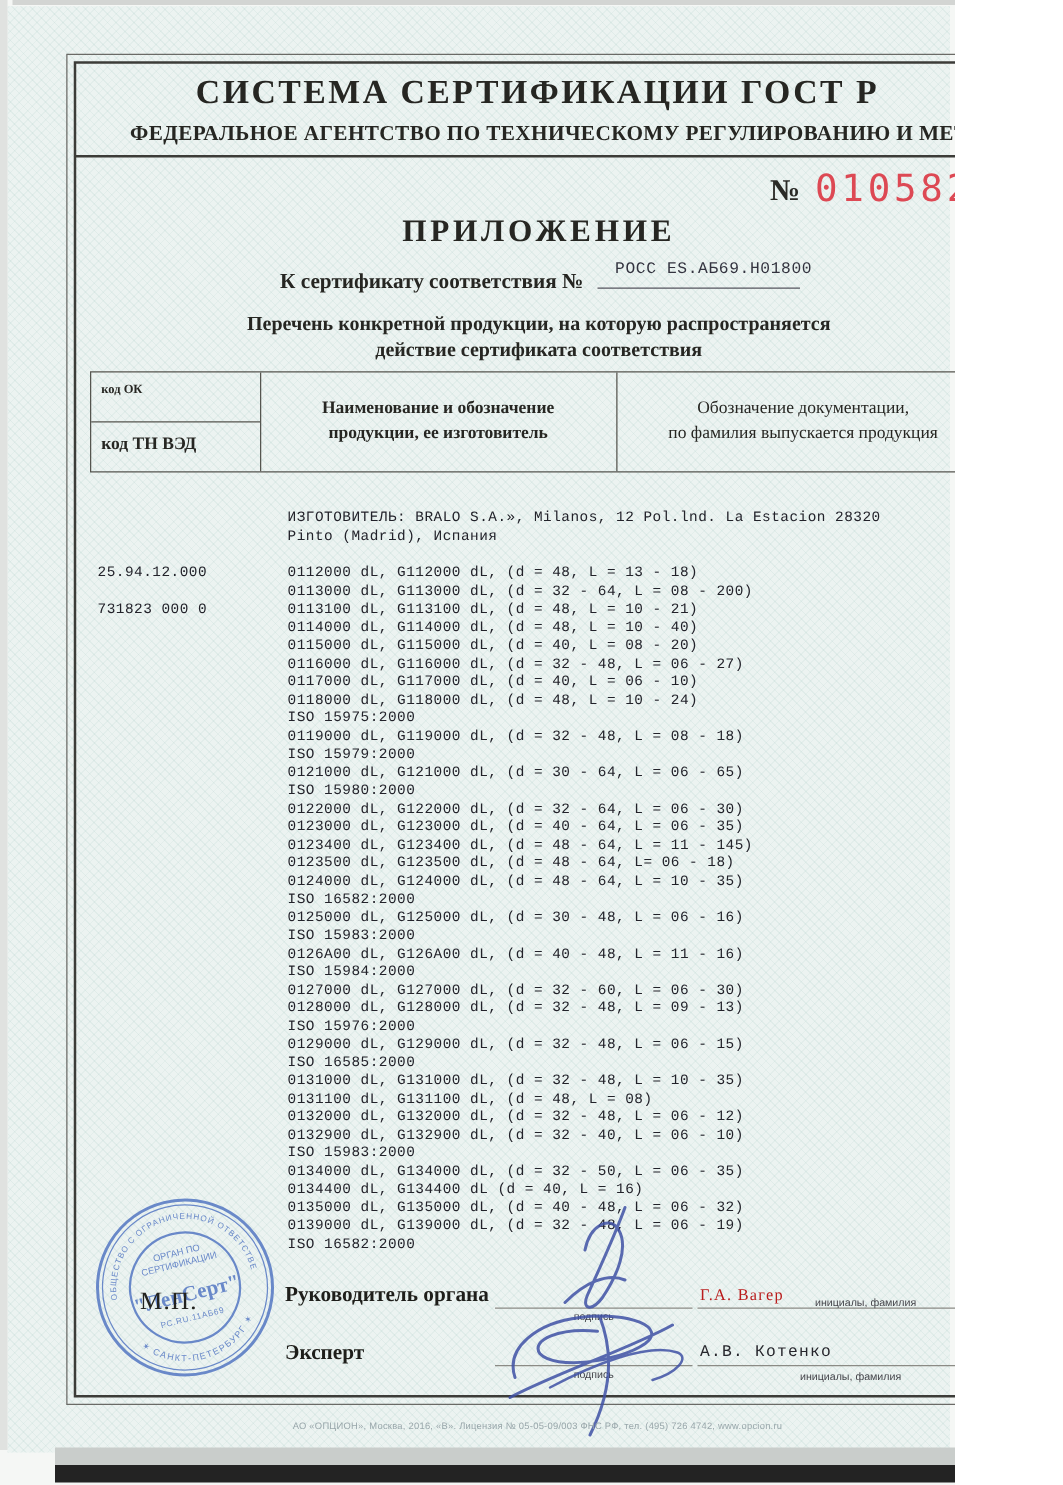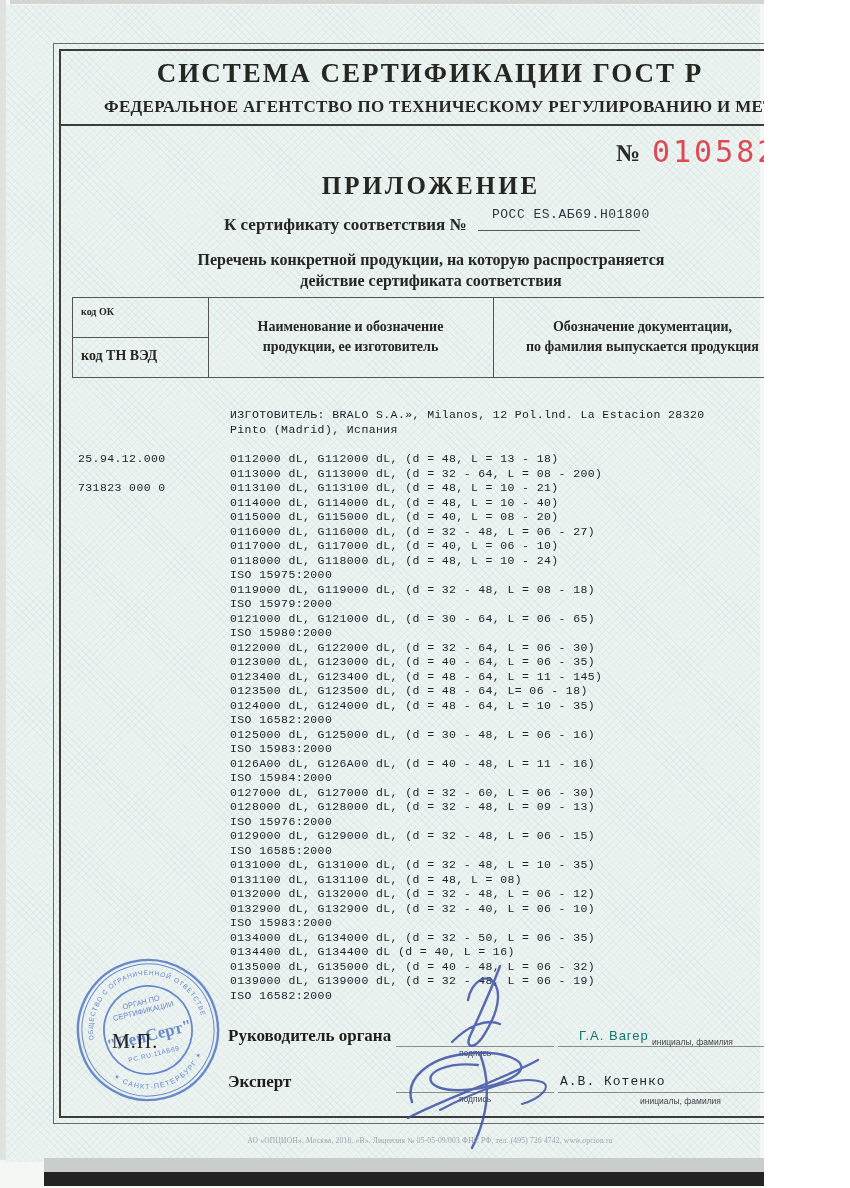--- a/index.html
+++ b/index.html
@@ -42,21 +42,21 @@
   
   .tbl{position:absolute;left:72px;top:297px;width:719px;height:79px;border:1.5px solid #55554f;}
   .tbl-v1{position:absolute;left:135px;top:0;bottom:0;border-left:1.5px solid #55554f;}
   .tbl-v2{position:absolute;left:420px;top:0;bottom:0;border-left:1.5px solid #55554f;}
   .tbl-h1{position:absolute;left:0;top:39px;width:135px;border-top:1.5px solid #55554f;}
   .tbl-c1a{position:absolute;left:8px;top:8px;font-size:10px;font-weight:600;color:#262622;}
   .tbl-c1b{position:absolute;left:8px;top:50px;font-size:14px;font-weight:600;color:#262622;}
   .tbl-c2{position:absolute;left:135px;top:19px;width:285px;text-align:center;
     font-size:14px;font-weight:600;color:#262622;line-height:20px;}
   .tbl-c3{position:absolute;left:420px;top:19px;width:299px;text-align:center;
-    font-size:14px;font-weight:700;color:#262622;line-height:20px;}
+    font-size:14px;font-weight:400;color:#262622;line-height:20px;}
 
   
   .mono{font-family:"Liberation Mono",monospace;font-size:11.5px;letter-spacing:0.4px;color:#22222a;}
   .maker{position:absolute;left:230px;top:408px;width:560px;line-height:14.5px;}
   .plist{position:absolute;left:230px;top:452px;width:560px;line-height:14.5px;}
   .pline{white-space:pre;}
   .code-ok{position:absolute;left:78px;top:452px;}
   .code-tn{position:absolute;left:78px;top:481px;}
 
   
@@ -64,32 +64,32 @@
   .sig-label2{position:absolute;left:228px;top:1072px;font-size:17px;font-weight:bold;color:#1e1e1a;}
   .sig-line-a1{position:absolute;left:396px;top:1016px;width:158px;height:30px;border-bottom:1px solid #8b8b85;}
   .sig-line-b1{position:absolute;left:558px;top:1016px;width:243px;height:30px;border-bottom:1px solid #8b8b85;}
   .sig-line-a2{position:absolute;left:396px;top:1062px;width:158px;height:30px;border-bottom:1px solid #8b8b85;}
   .sig-line-b2{position:absolute;left:558px;top:1062px;width:243px;height:30px;border-bottom:1px solid #8b8b85;}
   .cap{font-family:"Liberation Sans",sans-serif;font-size:8.5px;color:#44444a;}
   .cap-p1{position:absolute;left:396px;top:1048px;width:158px;text-align:center;}
   .cap-p2{position:absolute;left:396px;top:1094px;width:158px;text-align:center;}
   .cap-n1{position:absolute;left:652px;top:1037px;}
   .cap-n2{position:absolute;left:640px;top:1096px;}
-  .sig-name1{position:absolute;left:560px;top:1028px;font-family:Liberation Sans, sans-serif;
-    font-size:13px;letter-spacing:1px;color:#0f766e;margin-left:19px;}
+  .sig-name1{position:absolute;left:560px;top:1028px;font-family:Liberation Serif, serif;
+    font-size:13px;letter-spacing:1px;color:#b91c1c;}
   .sig-name2{position:absolute;left:560px;top:1074px;font-family:"Liberation Mono",monospace;
     font-size:13px;letter-spacing:1px;color:#26262c;}
 
   .mp{position:absolute;left:112px;top:1030px;font-size:20px;color:#23231f;letter-spacing:1px;text-align:right;}
 
   .stamp{position:absolute;left:62px;top:944px;width:172px;height:172px;opacity:0.8;}
   .ink{position:absolute;left:382px;top:952px;width:215px;height:200px;}
 
   .imprint{position:absolute;left:200px;top:1136px;width:460px;text-align:center;
-    font-family:Liberation Serif, serif;font-size:7.5px;color:#98a6aa;letter-spacing:0.2px;}
+    font-family:Liberation Sans, sans-serif;font-size:7.5px;color:#98a6aa;letter-spacing:0.2px;}
 
   .band-grey{position:absolute;left:44px;top:1158px;right:0;height:14px;background:#c9cdcb;}
   .band-dark{position:absolute;left:44px;top:1172px;right:0;height:14px;background:#232323;}
 </style>
 </head>
 <body>
 
 <div class="page">
   <div class="paper"></div>
   <div class="scan-edge-top"></div>

